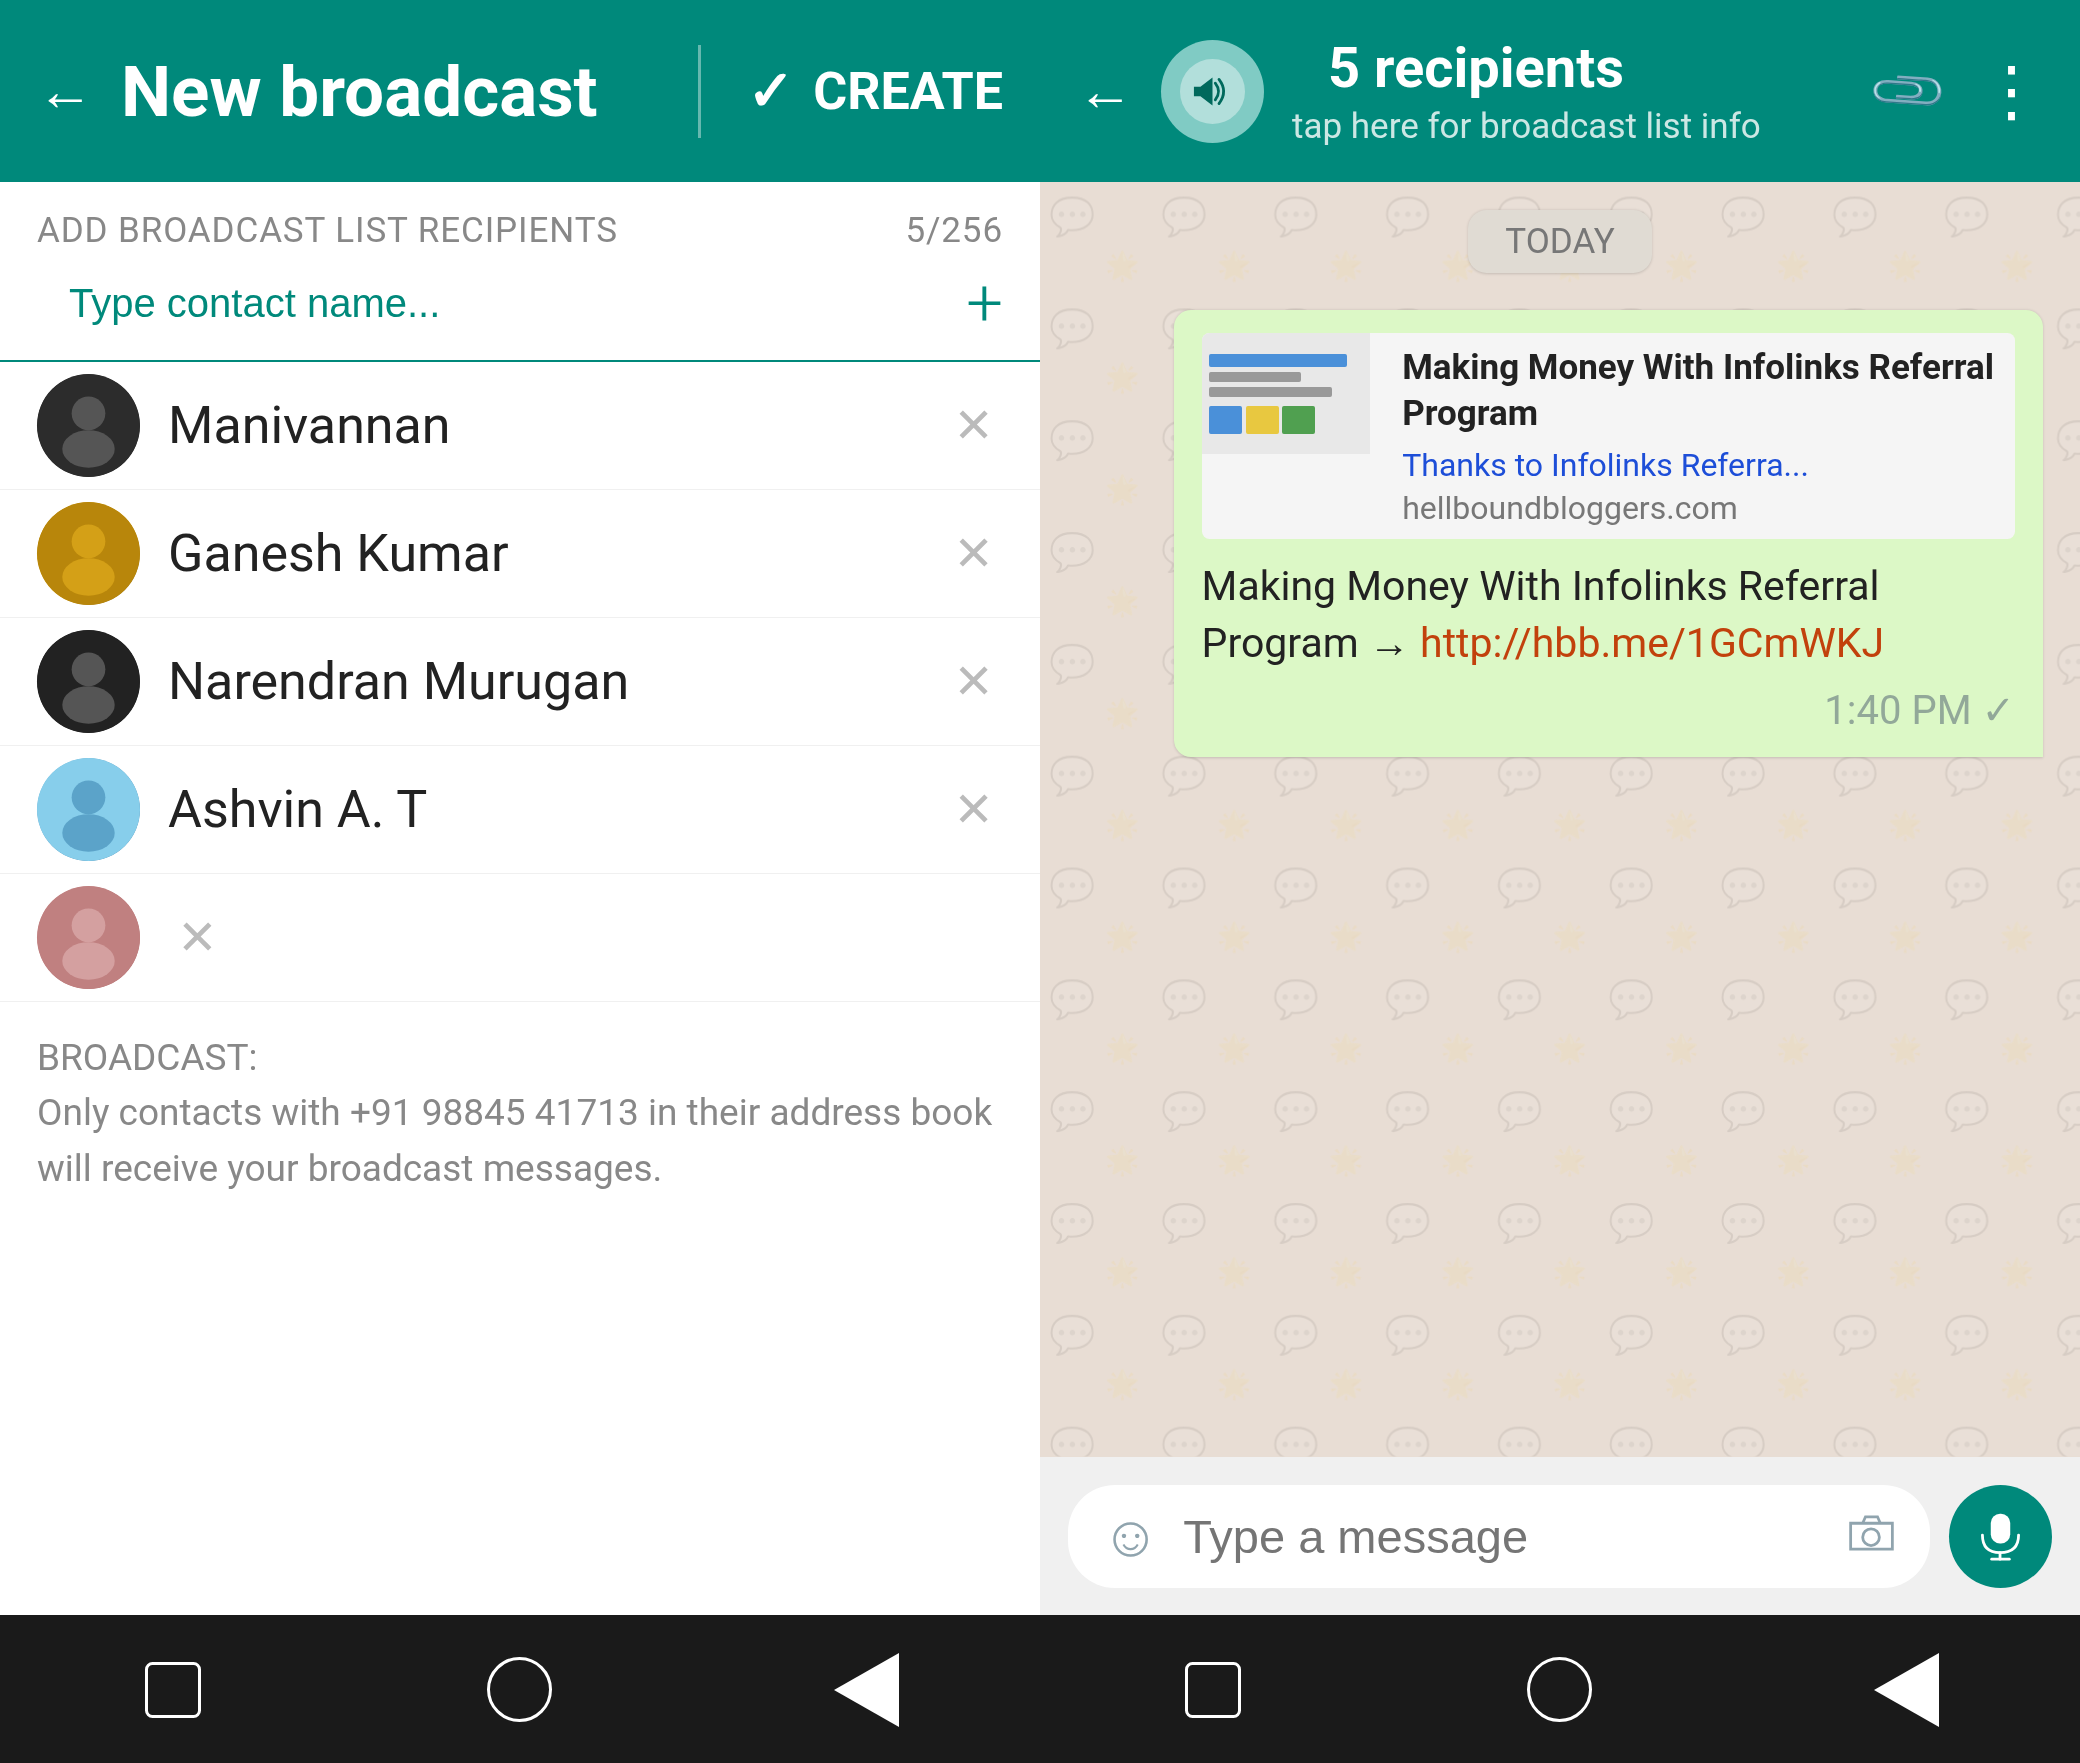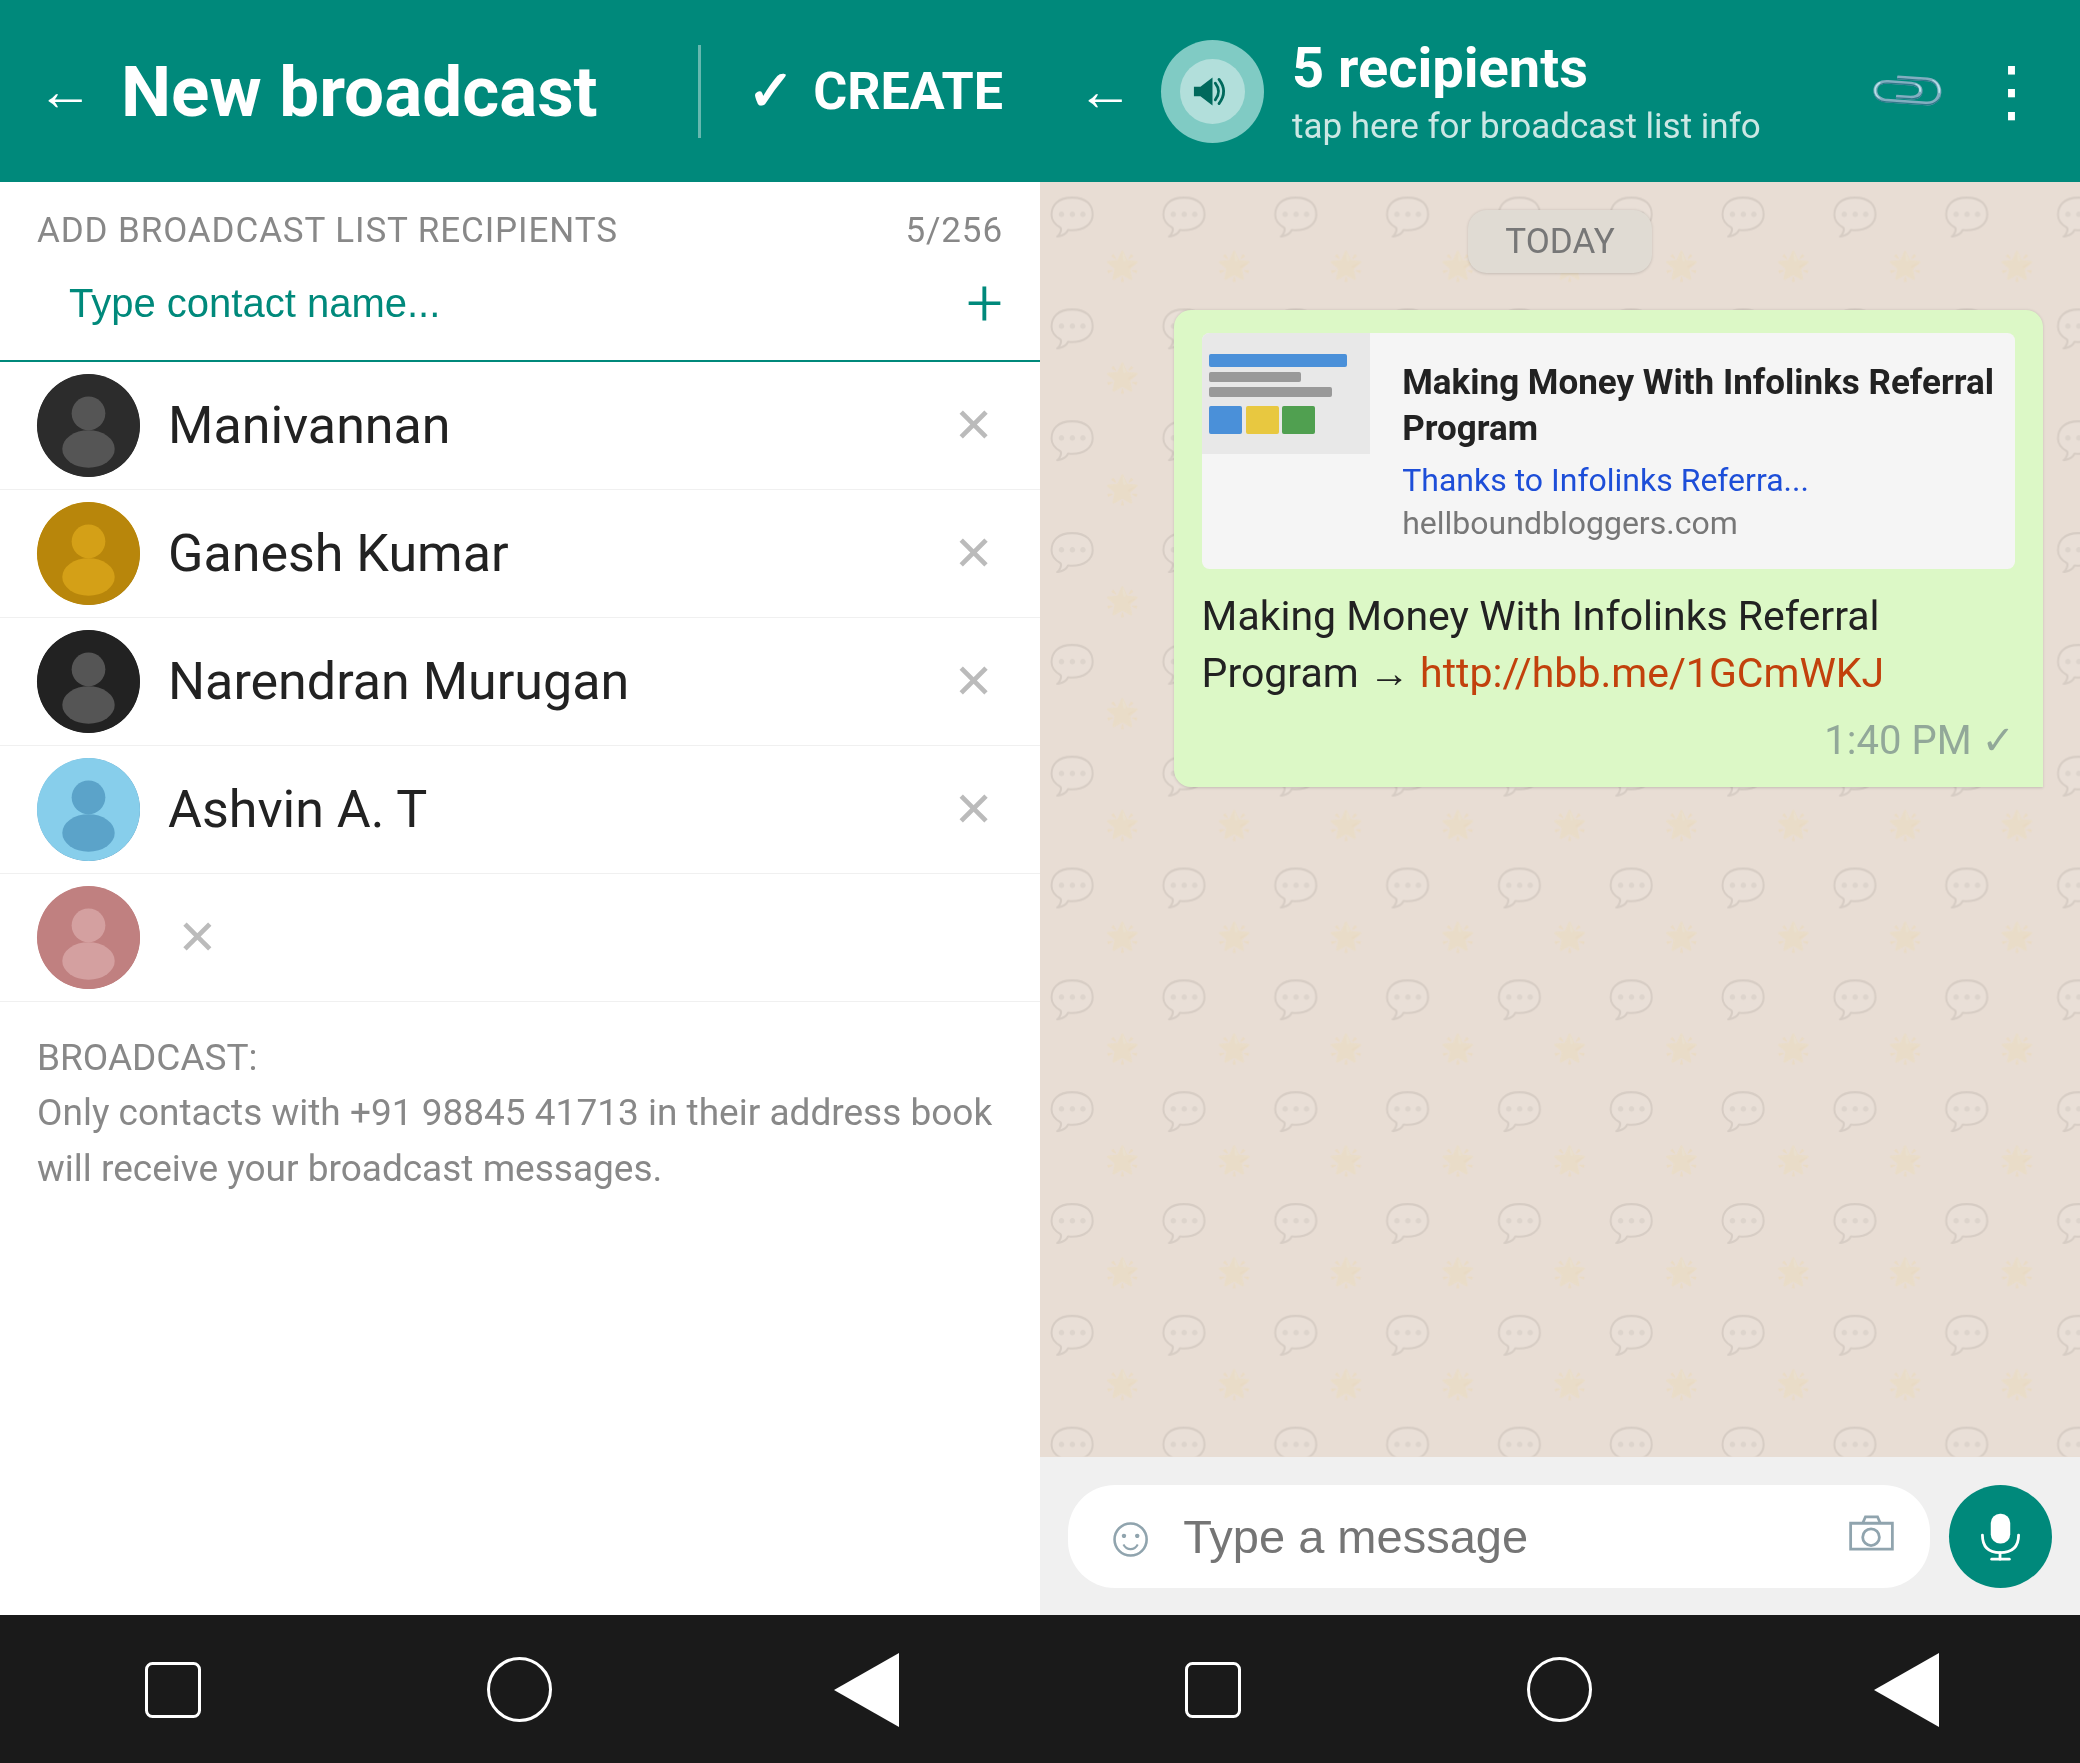--- a/index.html
+++ b/index.html
@@ -268,20 +268,21 @@
     }
 
     .right-header-info {
       flex: 1;
     }
 
     .right-header-info .recipients-title {
       color: #fff;
       font-size: 56px;
       font-weight: bold;
+      margin-left: 36px;
     }
 
     .right-header-info .tap-info {
       color: rgba(255,255,255,0.8);
       font-size: 35px;
       margin-top: 4.7px;
     }
 
     .right-header-icons {
       display: flex;
@@ -344,21 +345,21 @@
     .preview-thumbnail {
       width: 168px;
       height: 121px;
       flex-shrink: 0;
       background: #e0e0e0;
       position: relative;
       overflow: hidden;
     }
 
     .preview-info {
-      padding: 27px 14px;
+      padding: 12px 14px;
       flex: 1;
     }
 
     .preview-title {
       font-size: 35px;
       font-weight: bold;
       color: #222;
       line-height: 1.3;
       margin-bottom: 9.3px;
     }

